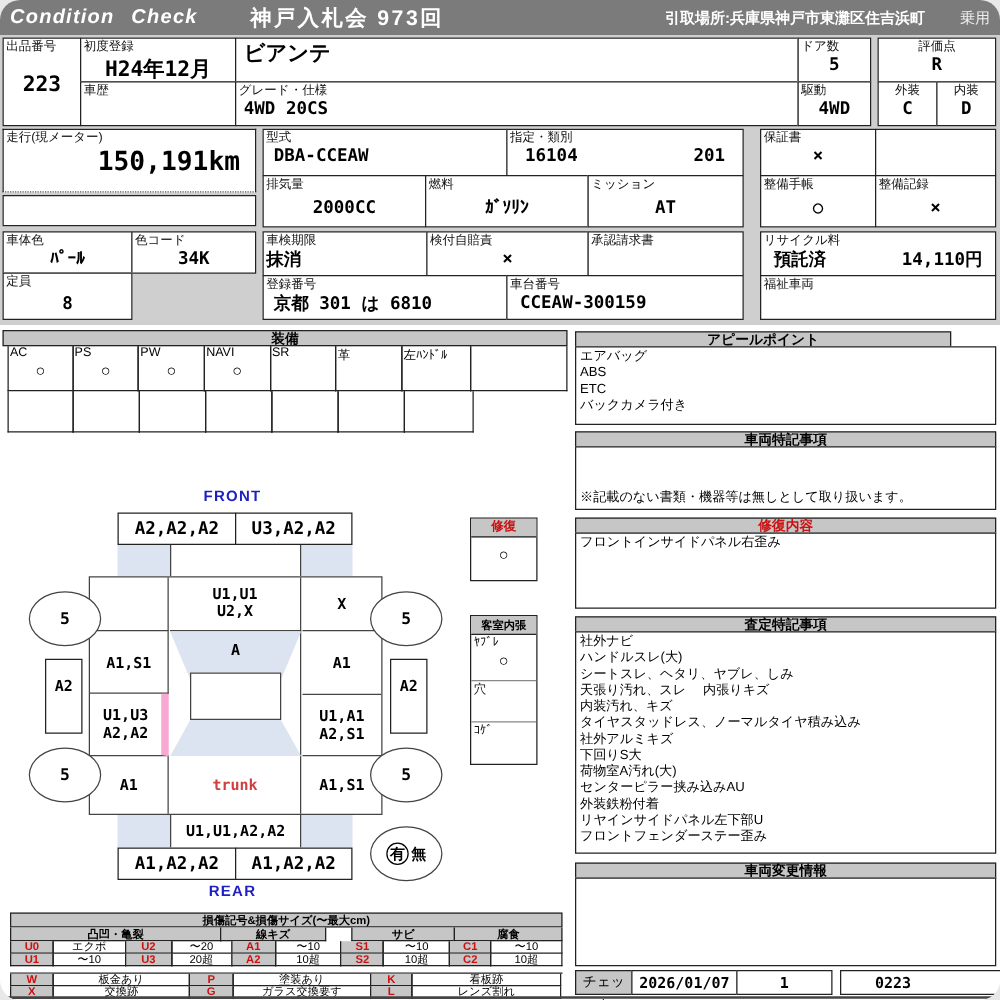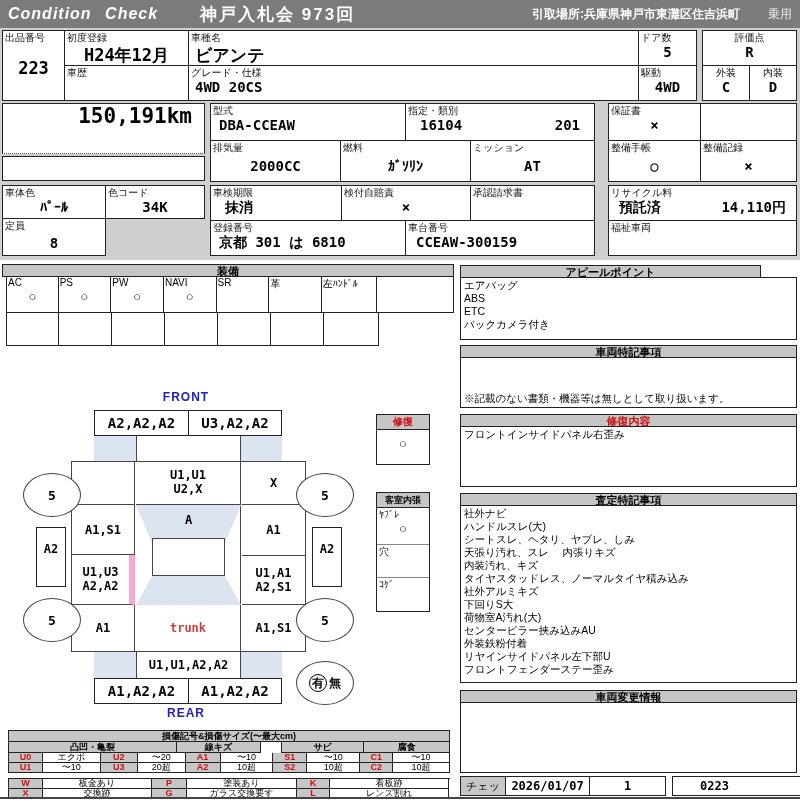--- a/index.html
+++ b/index.html
@@ -1,19 +1,19 @@
 <!DOCTYPE html>
 <html><head>
 <meta charset="utf-8">
 <style>
   * { margin:0; padding:0; box-sizing:border-box; }
   html,body { width:800px; height:800px; background:#e8e8e8; }
   .sheet {
     position:relative; width:800px; height:800px; background:#ffffff;
-    font-family:"Liberation Sans", sans-serif; color:#000; overflow:hidden;
+    font-family:"Liberation Sans", sans-serif; color:#000; overflow:hidden;border-radius:16px;
   }
 
   
   .hdrbar { position:absolute; left:0; top:0; width:800px; height:28px; background:#7b7b7b;
             display:flex; align-items:center; color:#fff; }
   .hdr-brand { font-style:italic; font-weight:bold; font-size:16px; padding-left:8px; word-spacing:8px; letter-spacing:1px; }
   .hdr-auction { font-size:17px; font-weight:bold; margin-left:42px; letter-spacing:2px; }
   .hdr-pickup { font-size:12px; font-weight:bold; margin-left:auto; }
   .hdr-cat { font-size:12px; margin-left:28px; margin-right:8px; color:#eee; }
 
@@ -90,21 +90,20 @@
   </div>
   <div class="box" style="left:64px; top:30px; width:125px; height:36px;">
     <div class="lbl">初度登録</div>
     <div class="val big">H24年12月</div>
   </div>
   <div class="box" style="left:64px; top:65px; width:125px; height:36px;">
     <div class="lbl">車歴</div>
     <div class="val"></div>
   </div>
   <div class="box" style="left:188px; top:30px; width:451px; height:36px;">
-    <div class="lbl">車種名</div>
     <div class="val big" style="text-align:left; padding-left:6px;">ビアンテ</div>
   </div>
   <div class="box" style="left:188px; top:65px; width:451px; height:36px;">
     <div class="lbl">グレード・仕様</div>
     <div class="val" style="text-align:left; padding-left:6px;">4WD 20CS</div>
   </div>
   <div class="box" style="left:638px; top:30px; width:59px; height:36px;">
     <div class="lbl">ドア数</div>
     <div class="val">5</div>
   </div>
@@ -119,20 +118,21 @@
   <div class="box" style="left:702px; top:65px; width:48px; height:36px;">
     <div class="lbl" style="text-align:center;">外装</div>
     <div class="val">C</div>
   </div>
   <div class="box" style="left:749px; top:65px; width:48px; height:36px;">
     <div class="lbl" style="text-align:center;">内装</div>
     <div class="val">D</div>
   </div>
 
   <div class="box" style="left:2px; top:103px; width:203px; height:51px; border-bottom:1px dotted #555;">
+    <div class="lbl">走行(現メーター)</div>
     <div class="val" style="font-size:21px; text-align:right; padding-right:12px;">150,191km</div>
   </div>
   <div class="box" style="left:2px; top:156px; width:203px; height:25px;"></div>
   <div class="box" style="left:210px; top:103px; width:196px; height:38px;">
     <div class="lbl">型式</div>
     <div class="val" style="text-align:left; padding-left:8px;">DBA-CCEAW</div>
   </div>
   <div class="box" style="left:405px; top:103px; width:190px; height:38px;">
     <div class="lbl">指定・類別</div>
     <div style="display:flex; justify-content:space-between; padding:0 14px;">
@@ -173,21 +173,21 @@
   <div class="box" style="left:105px; top:185px; width:100px; height:34px;">
     <div class="lbl">色コード</div>
     <div class="val">34K</div>
   </div>
   <div class="box" style="left:2px; top:218px; width:104px; height:38px;">
     <div class="lbl">定員</div>
     <div class="val" style="margin-top:3px;">8</div>
   </div>
   <div class="box" style="left:210px; top:185px; width:132px; height:36px;">
     <div class="lbl">車検期限</div>
-    <div class="val" style="text-align:left; padding-left:14px;">抹消</div>
+    <div class="val" style="text-align:left; padding-left:2px;">抹消</div>
   </div>
   <div class="box" style="left:341px; top:185px; width:130px; height:36px;">
     <div class="lbl">検付自賠責</div>
     <div class="val">×</div>
   </div>
   <div class="box" style="left:470px; top:185px; width:125px; height:36px;">
     <div class="lbl">承認請求書</div>
     <div class="val"></div>
   </div>
   <div class="box" style="left:210px; top:220px; width:196px; height:36px;">

